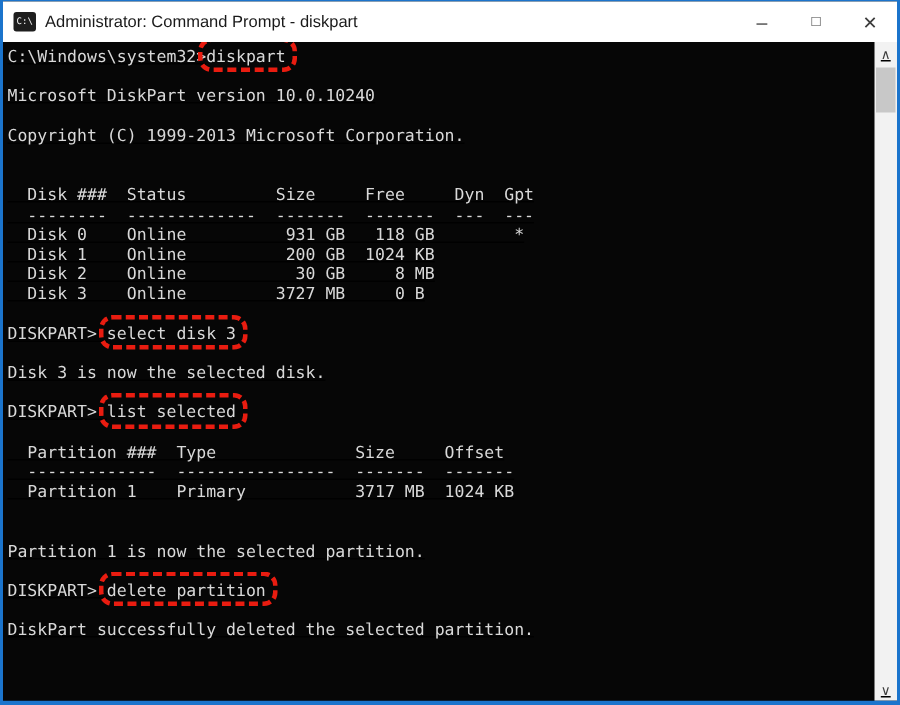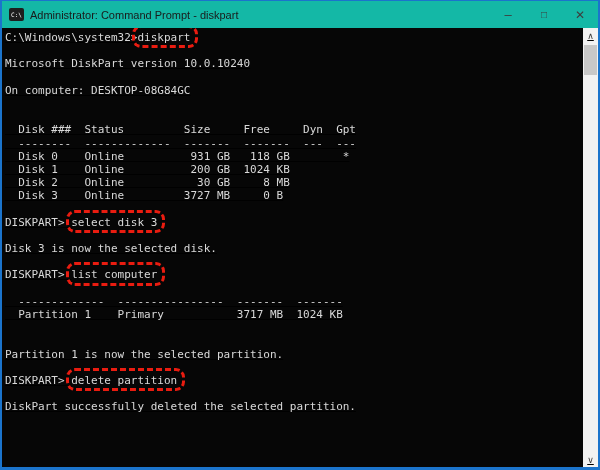--- a/index.html
+++ b/index.html
@@ -12,21 +12,21 @@
     border-top-width: 1px;
     border-bottom-width: 3px;
     background: #060606;
     display: flex; flex-direction: column;
     font-family: "Liberation Sans", sans-serif;
   }
 
   
   .titlebar {
     flex: 0 0 27px; height: 27px;
-    background: #14b8a6;
+    background: #ffffff;
     display: flex; align-items: center;
   }
   .app-icon {
     width: 15px; height: 13px;
     margin-left: 7px;
     background: #1e1e1e;
     border-radius: 2px;
     color: #ffffff;
     font-family: "DejaVu Sans Mono", monospace;
     font-size: 6px; line-height: 13px; text-align: center;
@@ -101,36 +101,37 @@
     </div>
   </div>
 
   <div class="bodyrow">
 
     <div class="console">
       <div class="line"><span>C:\Windows\system32&gt;</span><span class="cmd-boxed">diskpart</span></div>
       <div class="line"></div>
       <div class="line">Microsoft DiskPart version 10.0.10240</div>
       <div class="line"></div>
-      <div class="line">On computer: DESKTOP-08G84GC</div>
+      <div class="line">Copyright (C) 1999-2013 Microsoft Corporation.</div>
       <div class="line"></div>
       <div class="line"></div>
       <div class="line">  Disk ###  Status         Size     Free     Dyn  Gpt</div>
       <div class="line">  --------  -------------  -------  -------  ---  ---</div>
       <div class="line">  Disk 0    Online          931 GB   118 GB        *</div>
       <div class="line">  Disk 1    Online          200 GB  1024 KB</div>
       <div class="line">  Disk 2    Online           30 GB     8 MB</div>
       <div class="line">  Disk 3    Online         3727 MB     0 B</div>
       <div class="line"></div>
       <div class="line"><span>DISKPART&gt; </span><span class="cmd-boxed">select disk 3</span></div>
       <div class="line"></div>
       <div class="line">Disk 3 is now the selected disk.</div>
       <div class="line"></div>
-      <div class="line"><span>DISKPART&gt; </span><span class="cmd-boxed">list computer</span></div>
+      <div class="line"><span>DISKPART&gt; </span><span class="cmd-boxed">list selected</span></div>
       <div class="line"></div>
+      <div class="line">  Partition ###  Type              Size     Offset</div>
       <div class="line">  -------------  ----------------  -------  -------</div>
       <div class="line">  Partition 1    Primary           3717 MB  1024 KB</div>
       <div class="line"></div>
       <div class="line"></div>
       <div class="line">Partition 1 is now the selected partition.</div>
       <div class="line"></div>
       <div class="line"><span>DISKPART&gt; </span><span class="cmd-boxed">delete partition</span></div>
       <div class="line"></div>
       <div class="line">DiskPart successfully deleted the selected partition.</div>
     </div>

